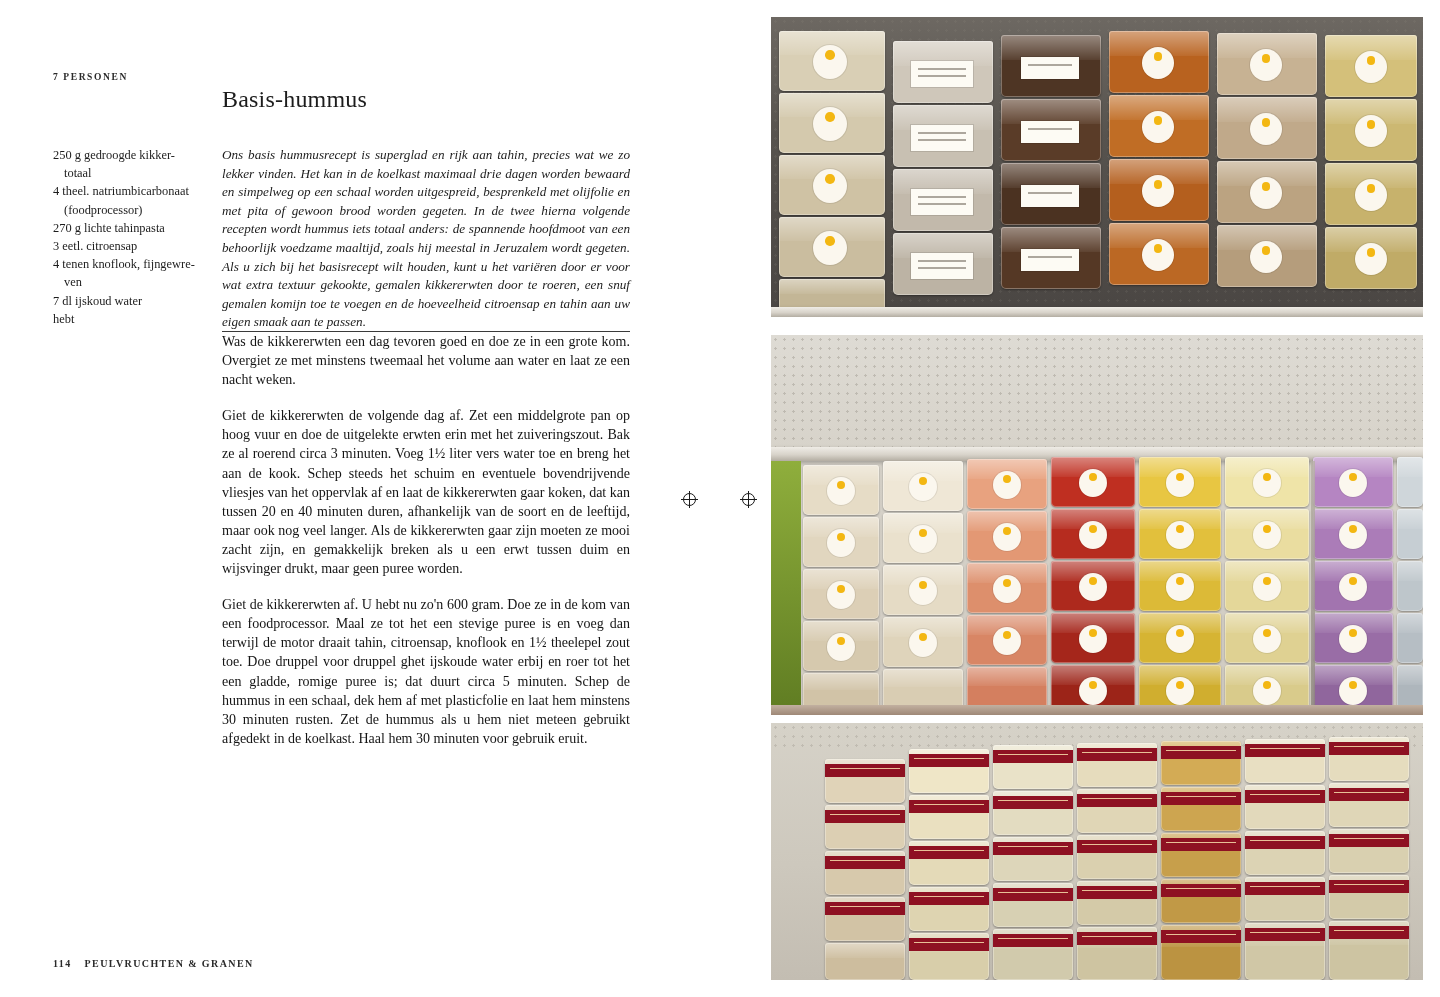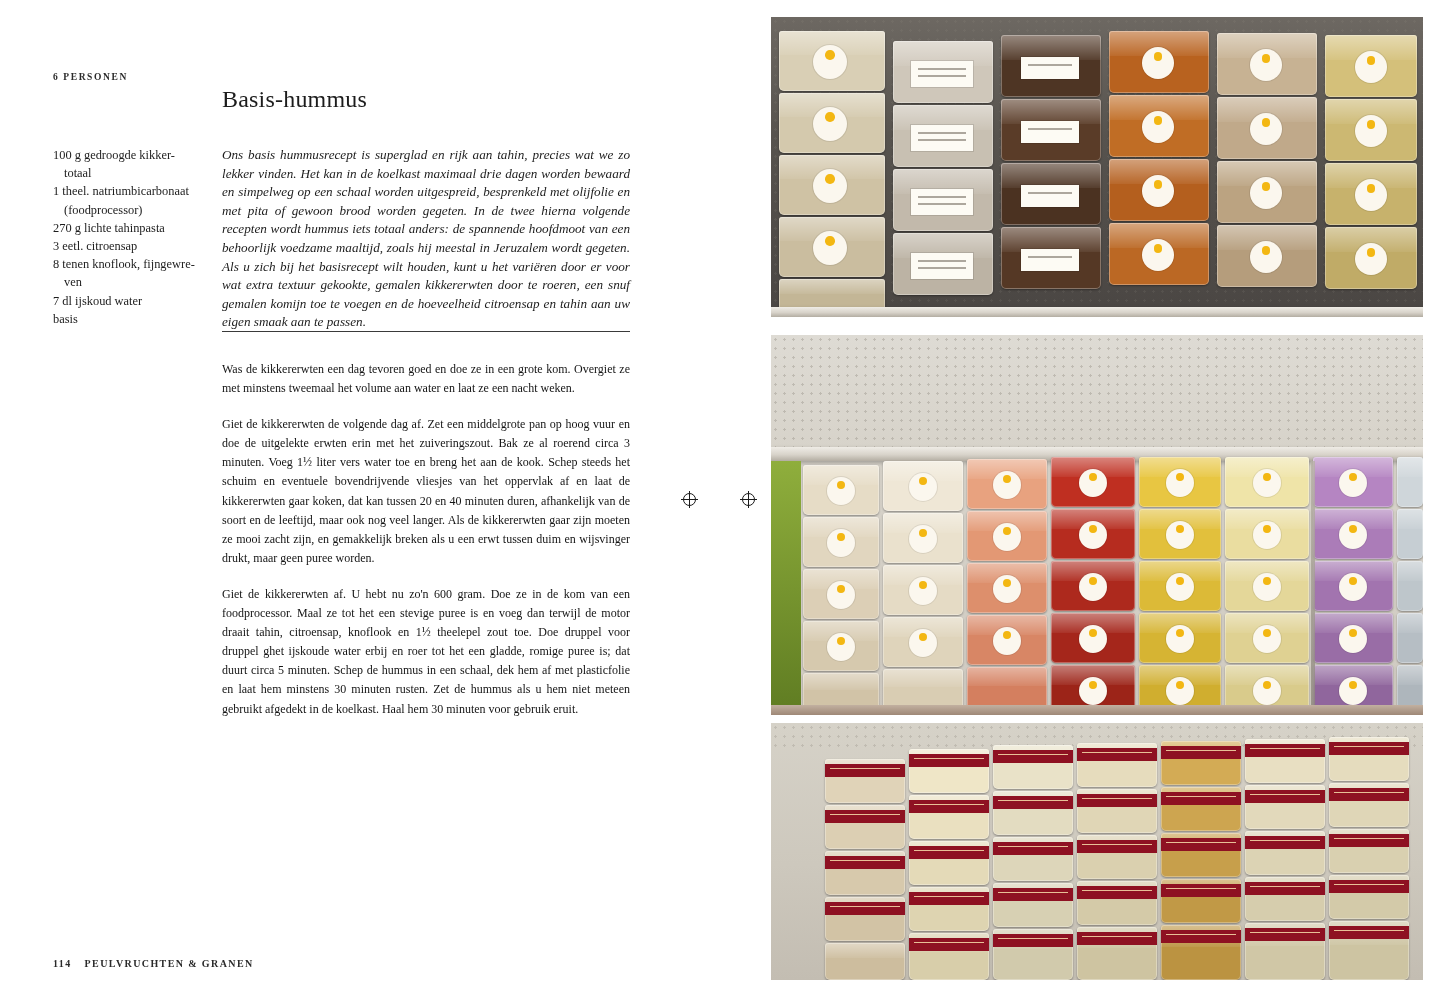--- a/index.html
+++ b/index.html
@@ -89,23 +89,23 @@
     left: 222px;
     top: 331px;
     width: 408px;
     height: 1px;
     background: #3a3a3a;
   }
 
   .body-col {
     position: absolute;
     left: 222px;
-    top: 360px;
+    top: 332px;
     width: 408px;
-    font-size: 12px;
+    font-size: 14px;
     line-height: 19.1px;
     color: #141414;
     text-align: justify;
   }
   .body-col p {
     margin: 0 0 17px 0;
   }
   .body-col p:last-child { margin-bottom: 4px; }
 
   .folio {
@@ -253,48 +253,48 @@
     opacity: .8;
   }
 </style>
 </head>
 <body>
 
 <div class="page">
 
   <div class="text-page">
 
-    <div class="serving-label">6 PERSONEN</div>
+    <div class="serving-label">7 PERSONEN</div>
 
     <h1 class="recipe-title">Basis-hummus</h1>
 
     <div class="ingredients">
       <div class="ing">
-        <span>100 g gedroogde kikker-</span>
+        <span>250 g gedroogde kikker-</span>
         <span class="cont">totaal</span>
       </div>
       <div class="ing">
-        <span>1 theel. natriumbicarbonaat</span>
+        <span>4 theel. natriumbicarbonaat</span>
         <span class="cont">(foodprocessor)</span>
       </div>
       <div class="ing">
         <span>270 g lichte tahinpasta</span>
       </div>
       <div class="ing">
         <span>3 eetl. citroensap</span>
       </div>
       <div class="ing">
-        <span>8 tenen knoflook, fijngewre-</span>
+        <span>4 tenen knoflook, fijngewre-</span>
         <span class="cont">ven</span>
       </div>
       <div class="ing">
         <span>7 dl ijskoud water</span>
       </div>
       <div class="ing">
-        <span>basis</span>
+        <span>hebt</span>
       </div>
     </div>
 
     <div class="intro">Ons basis hummusrecept is superglad en rijk aan tahin, precies wat we zo lekker vinden. Het kan in de koelkast maximaal drie dagen worden bewaard en simpelweg op een schaal worden uitgespreid, besprenkeld met olijfolie en met pita of gewoon brood worden gegeten. In de twee hierna volgende recepten wordt hummus iets totaal anders: de spannende hoofdmoot van een behoorlijk voedzame maaltijd, zoals hij meestal in Jeruzalem wordt gegeten. Als u zich bij het basisrecept wilt houden, kunt u het variëren door er voor wat extra textuur gekookte, gemalen kikkererwten door te roeren, een snuf gemalen komijn toe te voegen en de hoeveelheid citroensap en tahin aan uw eigen smaak aan te passen.</div>
 
     <div class="rule"></div>
 
     <div class="body-col">
       <p>Was de kikkererwten een dag tevoren goed en doe ze in een grote kom. Overgiet ze met minstens tweemaal het volume aan water en laat ze een nacht weken.</p>
       <p>Giet de kikkererwten de volgende dag af. Zet een middelgrote pan op hoog vuur en doe de uitgelekte erwten erin met het zuiveringszout. Bak ze al roerend circa 3 minuten. Voeg 1½ liter vers water toe en breng het aan de kook. Schep steeds het schuim en eventuele bovendrijvende vliesjes van het oppervlak af en laat de kikkererwten gaar koken, dat kan tussen 20 en 40 minuten duren, afhankelijk van de soort en de leeftijd, maar ook nog veel langer. Als de kikkererwten gaar zijn moeten ze mooi zacht zijn, en gemakkelijk breken als u een erwt tussen duim en wijsvinger drukt, maar geen puree worden.</p>

